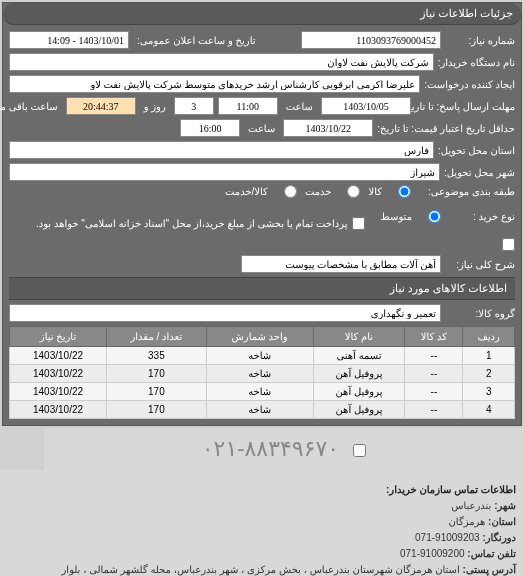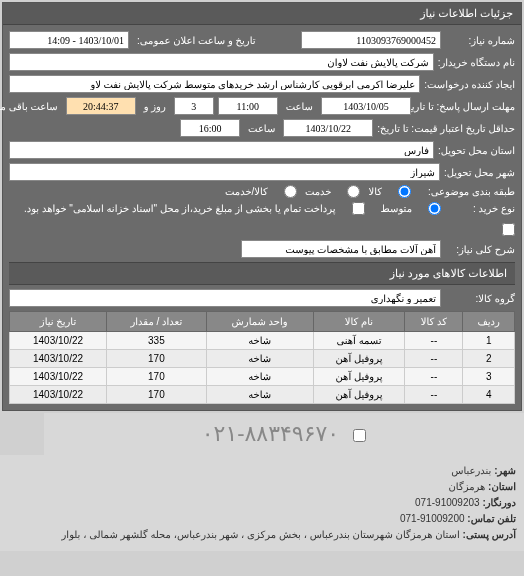--- a/index.html
+++ b/index.html
@@ -14,20 +14,21 @@
   background: #6b6b6b;
   border: 1px solid #555;
   margin: 2px;
 }
 .panel-header {
   background: #5a5a5a;
   color: #fff;
   padding: 4px 8px;
   font-size: 11px;
   border-bottom: 1px solid #444;
+  border-radius: 11px;
 }
 .panel-body {
   padding: 6px;
 }
 .form-row {
   display: flex;
   align-items: center;
   margin-bottom: 4px;
   gap: 4px;
 }
@@ -73,23 +74,24 @@
   display: flex;
   align-items: center;
   gap: 16px;
   color: #fff;
   font-size: 10px;
 }
 .radio-item input { margin: 0; }
 .checkbox-row {
   display: flex;
   align-items: center;
-  gap: 16px;
-  color: #fff;
-  font-size: 10px;
+  gap: 4px;
+  color: #fff;
+  font-size: 10px;
+  margin-top: 15px;
 }
 .note {
   color: #fff;
   font-size: 10px;
 }
 .section-header {
   background: #5a5a5a;
   color: #fff;
   padding: 4px 8px;
   font-size: 11px;
@@ -289,19 +291,20 @@
 
   </div>
 </div>
 
 <div class="watermark">
   <input type="checkbox" style="vertical-align: middle; margin-left: 8px;">
   <span>۰۲۱-۸۸۳۴۹۶۷۰</span>
 </div>
 
 <div class="footer">
+  <div class="h">اطلاعات تماس سازمان خریدار:</div>
   <div class="footer-row"><b>شهر:</b> <span>بندرعباس</span></div>
   <div class="footer-row"><b>استان:</b> <span>هرمزگان</span></div>
   <div class="footer-row"><b>دورنگار:</b> <span>91009203-071</span></div>
   <div class="footer-row"><b>تلفن تماس:</b> <span>91009200-071</span></div>
   <div class="footer-row"><b>آدرس پستی:</b> <span>استان هرمزگان شهرستان بندرعباس ، بخش مرکزی ، شهر بندرعباس، محله گلشهر شمالی ، بلوار</span></div>
 
 </div>
 
 </body></html>

